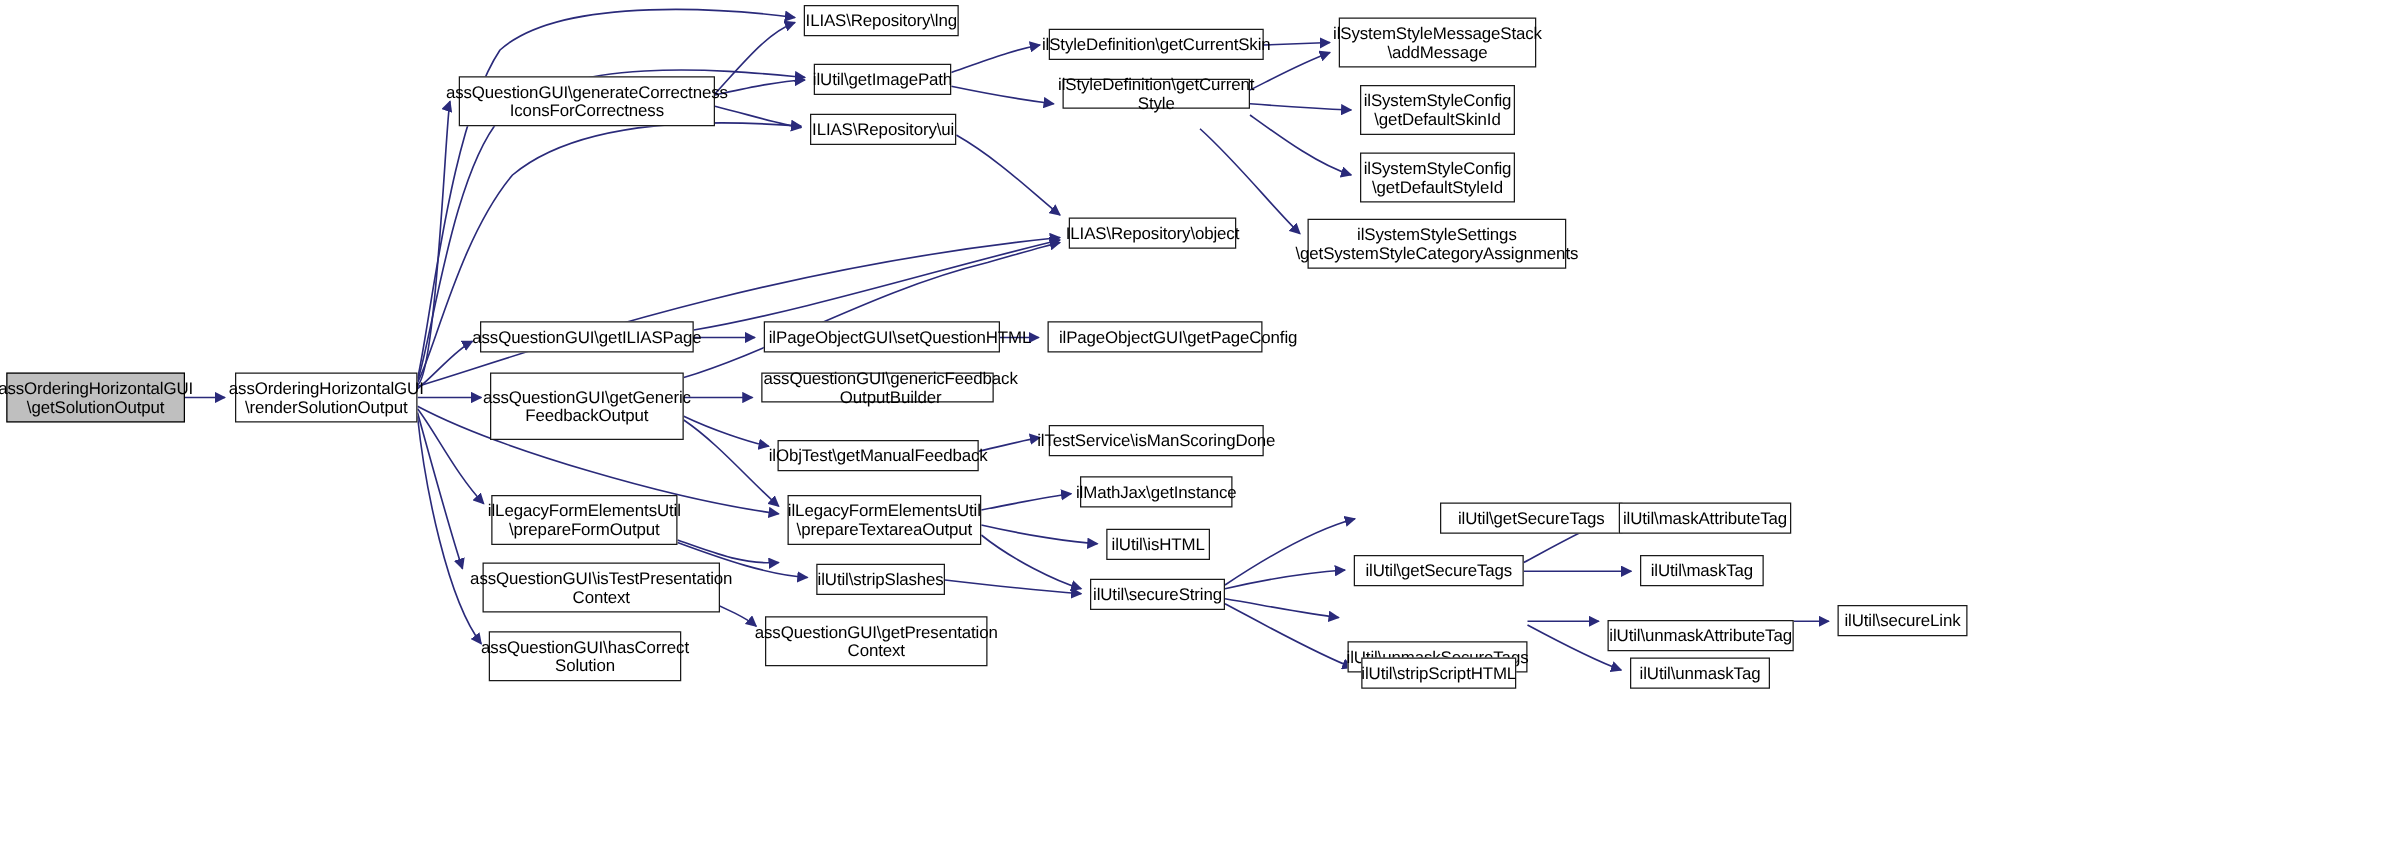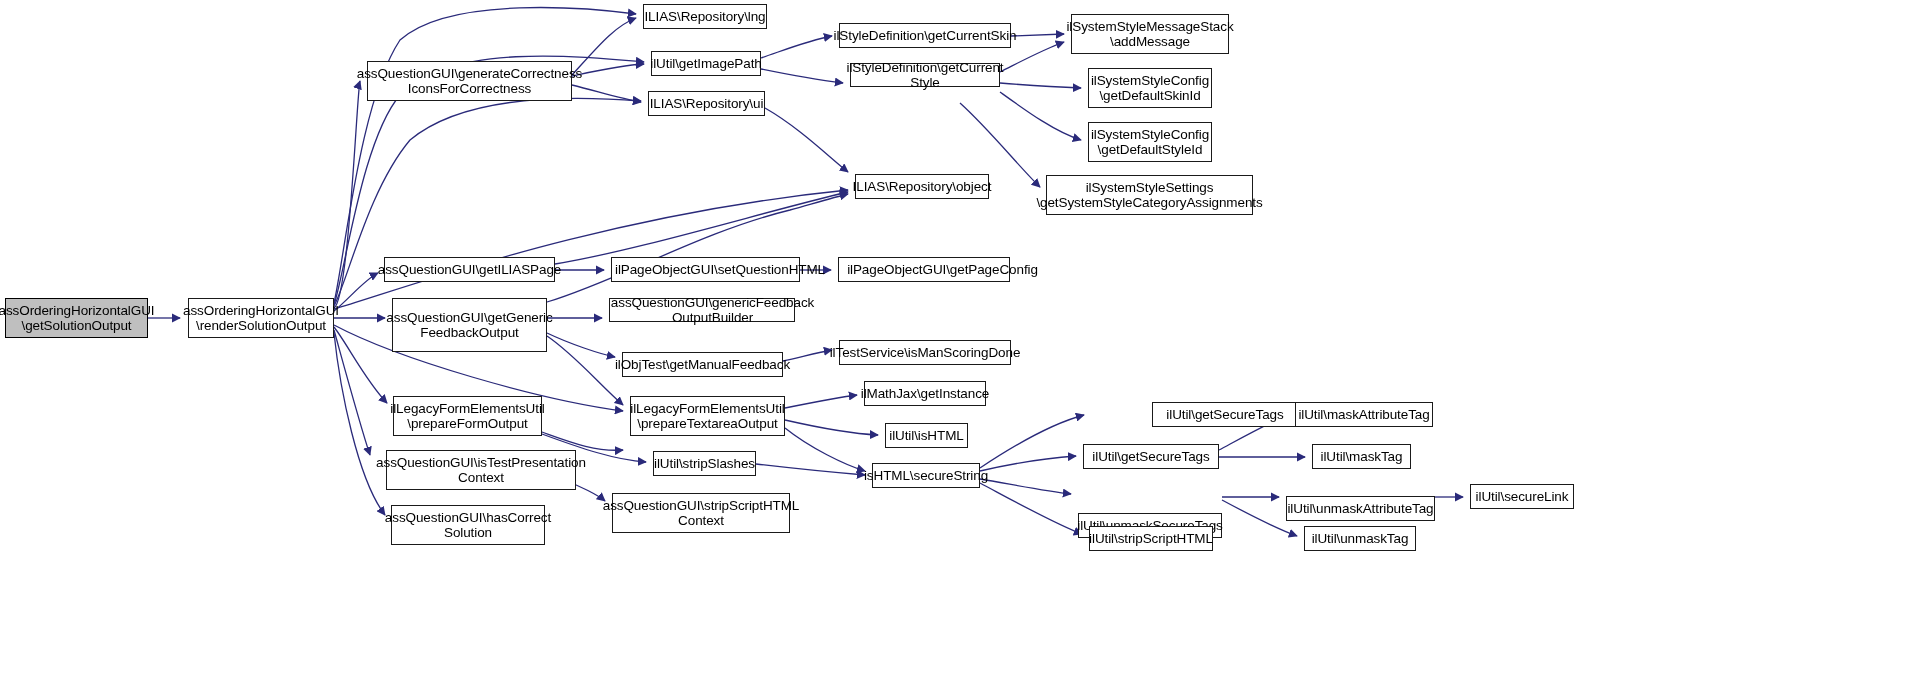--- a/index.html
+++ b/index.html
@@ -124,26 +124,26 @@
 OutputBuilder</div>
       <div class="node" style="left: 622px; top: 352px; width: 161px; height: 25px;">ilObjTest\getManualFeedback</div>
       <div class="node" style="left: 839px; top: 340px; width: 172px; height: 25px;">ilTestService\isManScoringDone</div>
       <div class="node" style="left: 393px; top: 396px; width: 149px; height: 40px;">ilLegacyFormElementsUtil
 \prepareFormOutput</div>
       <div class="node" style="left: 630px; top: 396px; width: 155px; height: 40px;">ilLegacyFormElementsUtil
 \prepareTextareaOutput</div>
       <div class="node" style="left: 864px; top: 381px; width: 122px; height: 25px;">ilMathJax\getInstance</div>
       <div class="node" style="left: 885px; top: 423px; width: 83px; height: 25px;">ilUtil\isHTML</div>
       <div class="node" style="left: 653px; top: 451px; width: 103px; height: 25px;">ilUtil\stripSlashes</div>
-      <div class="node" style="left: 872px; top: 463px; width: 108px; height: 25px;">isHTML\secureString</div>
+      <div class="node" style="left: 872px; top: 463px; width: 108px; height: 25px;">ilUtil\secureString</div>
       <div class="node" style="left: 374px; top: 450px; width: 190px; height: 40px; margin-left: 12px;">assQuestionGUI\isTestPresentation
 Context</div>
       <div class="node" style="left: 391px; top: 505px; width: 154px; height: 40px;">assQuestionGUI\hasCorrect
 Solution</div>
-      <div class="node" style="left: 612px; top: 493px; width: 178px; height: 40px;">assQuestionGUI\stripScriptHTML
+      <div class="node" style="left: 612px; top: 493px; width: 178px; height: 40px;">assQuestionGUI\getPresentation
 Context</div>
       <div class="node" style="left: 1152px; top: 402px; width: 146px; height: 25px;">ilUtil\getSecureTags</div>
       <div class="node" style="left: 1083px; top: 444px; width: 136px; height: 25px;">ilUtil\getSecureTags</div>
       <div class="node" style="left: 1078px; top: 513px; width: 144px; height: 25px;">ilUtil\unmaskSecureTags</div>
       <div class="node" style="left: 1089px; top: 526px; width: 124px; height: 25px;">ilUtil\stripScriptHTML</div>
       <div class="node" style="left: 1295px; top: 402px; width: 138px; height: 25px;">ilUtil\maskAttributeTag</div>
       <div class="node" style="left: 1312px; top: 444px; width: 99px; height: 25px;">ilUtil\maskTag</div>
       <div class="node" style="left: 1286px; top: 484px; width: 149px; height: 25px; margin-top: 12px;">ilUtil\unmaskAttributeTag</div>
       <div class="node" style="left: 1304px; top: 526px; width: 112px; height: 25px;">ilUtil\unmaskTag</div>
       <div class="node" style="left: 1470px; top: 484px; width: 104px; height: 25px;">ilUtil\secureLink</div>

